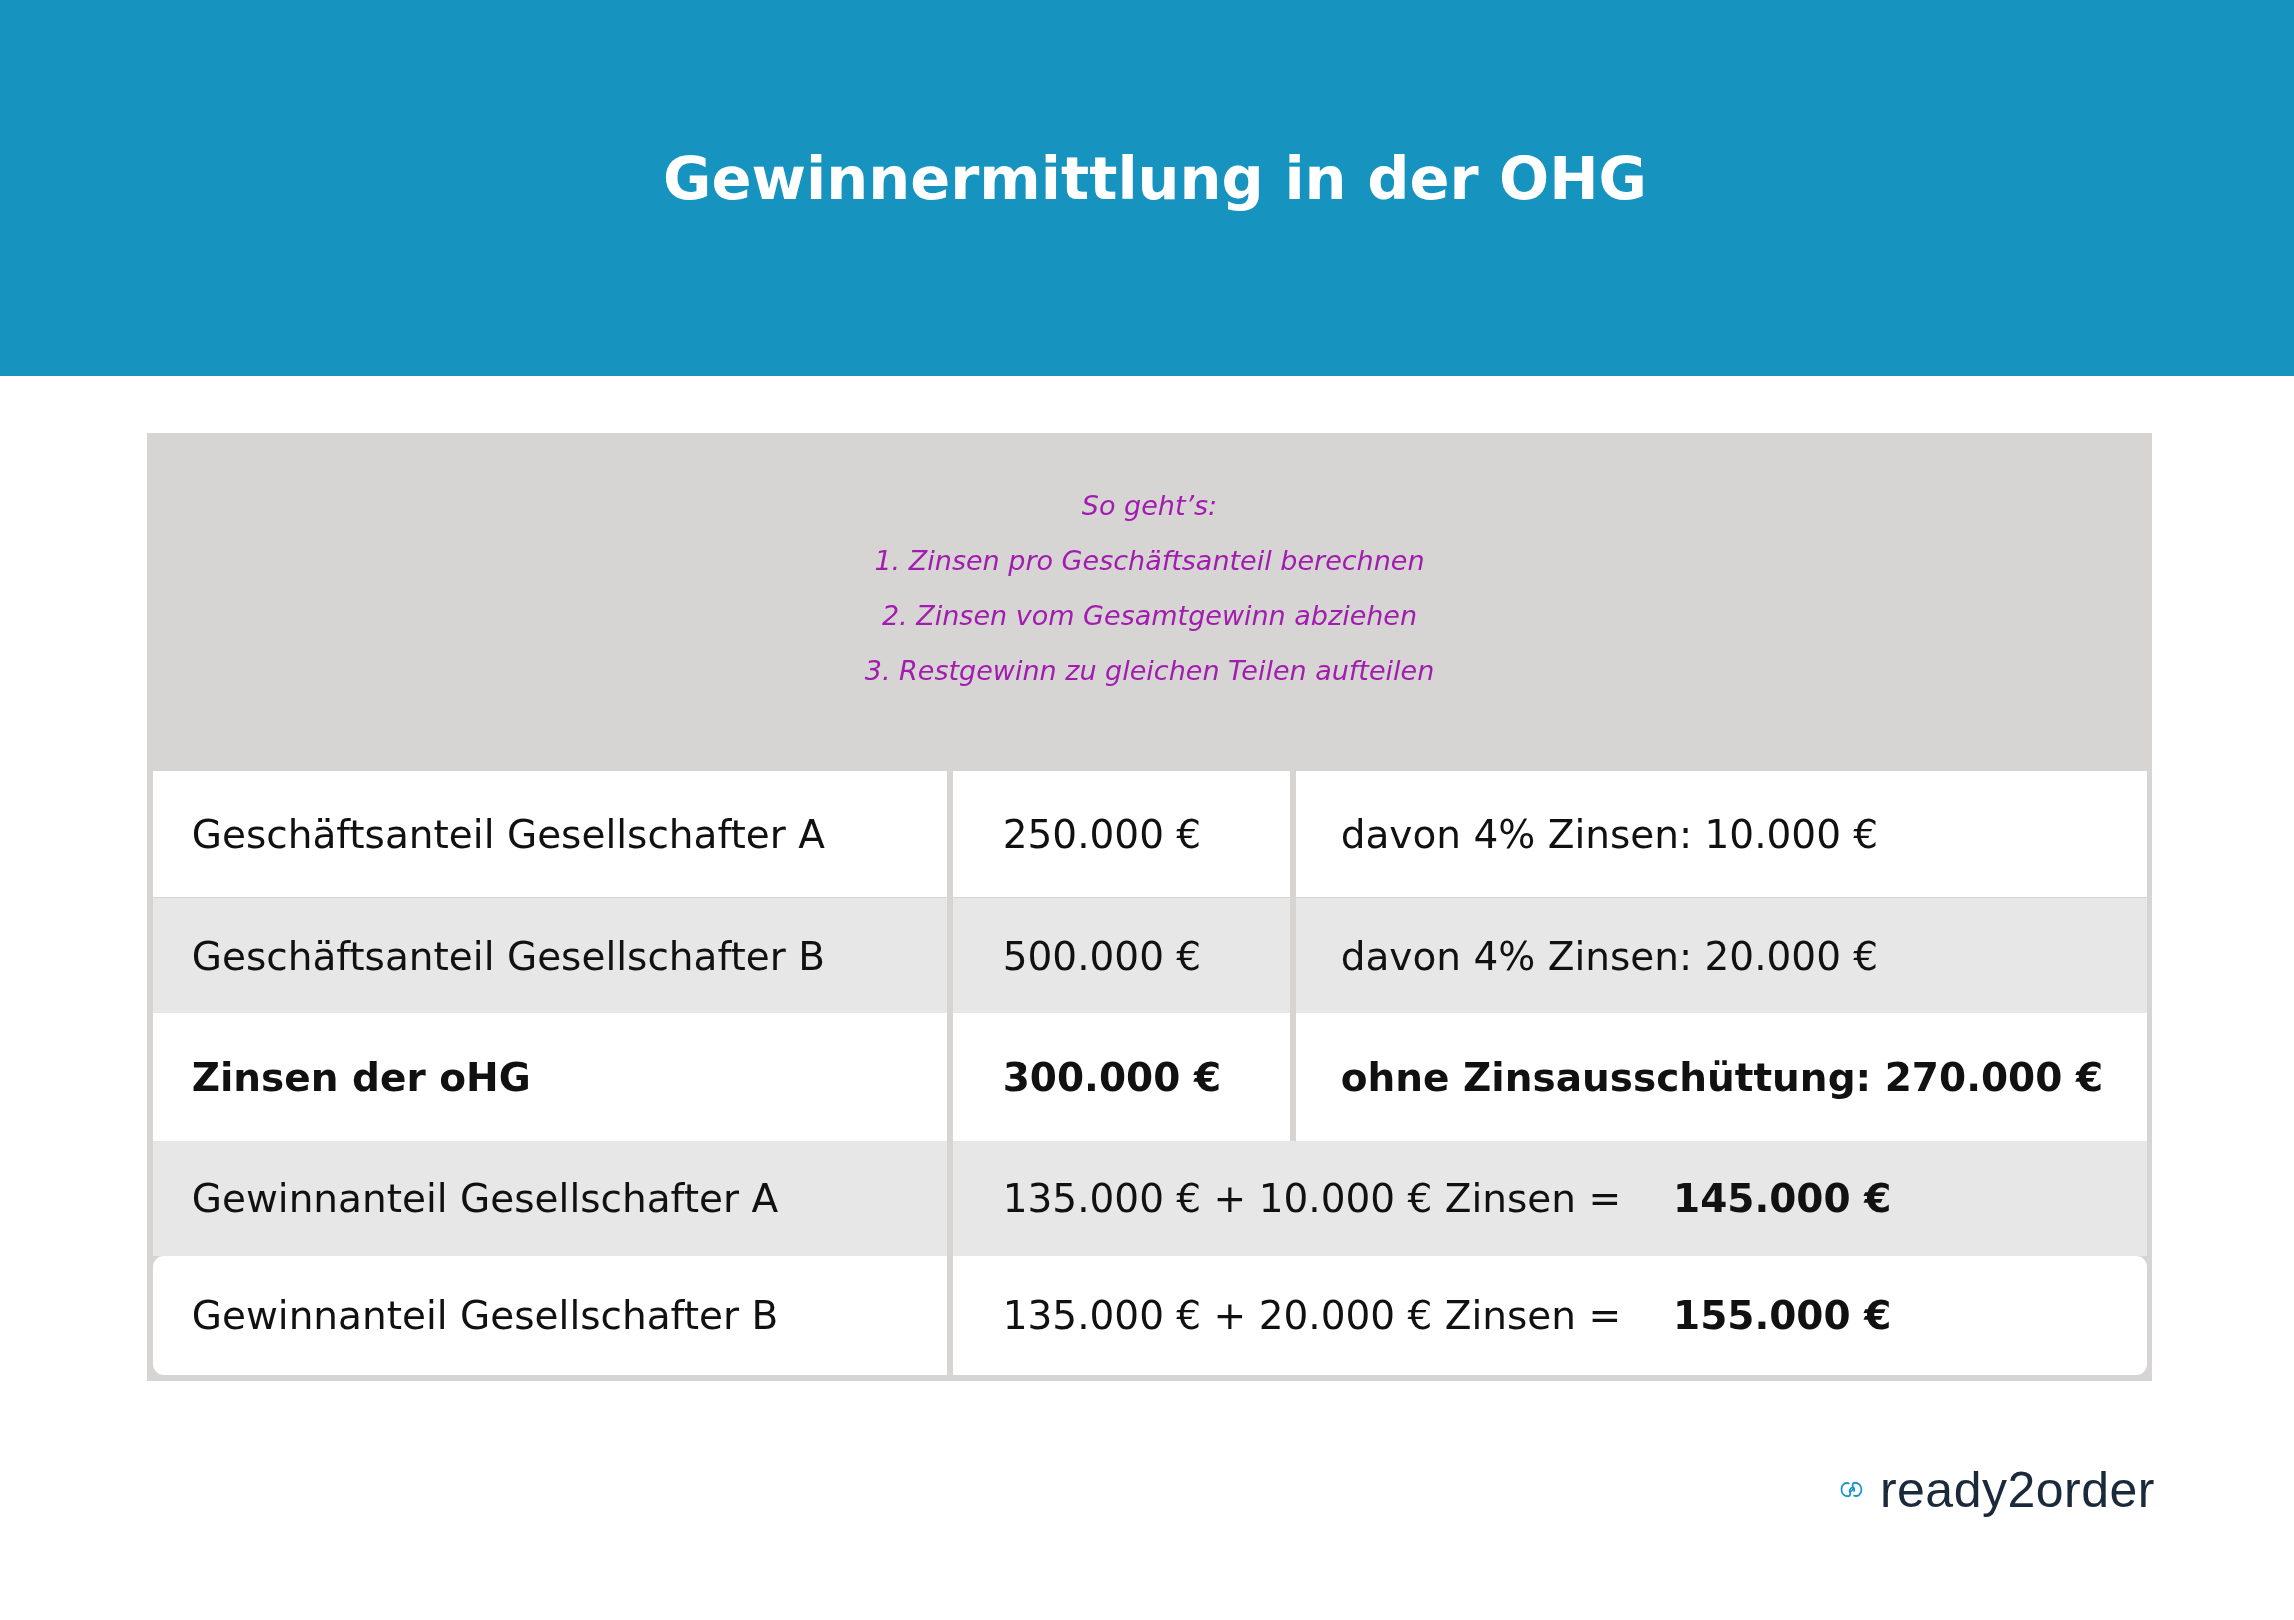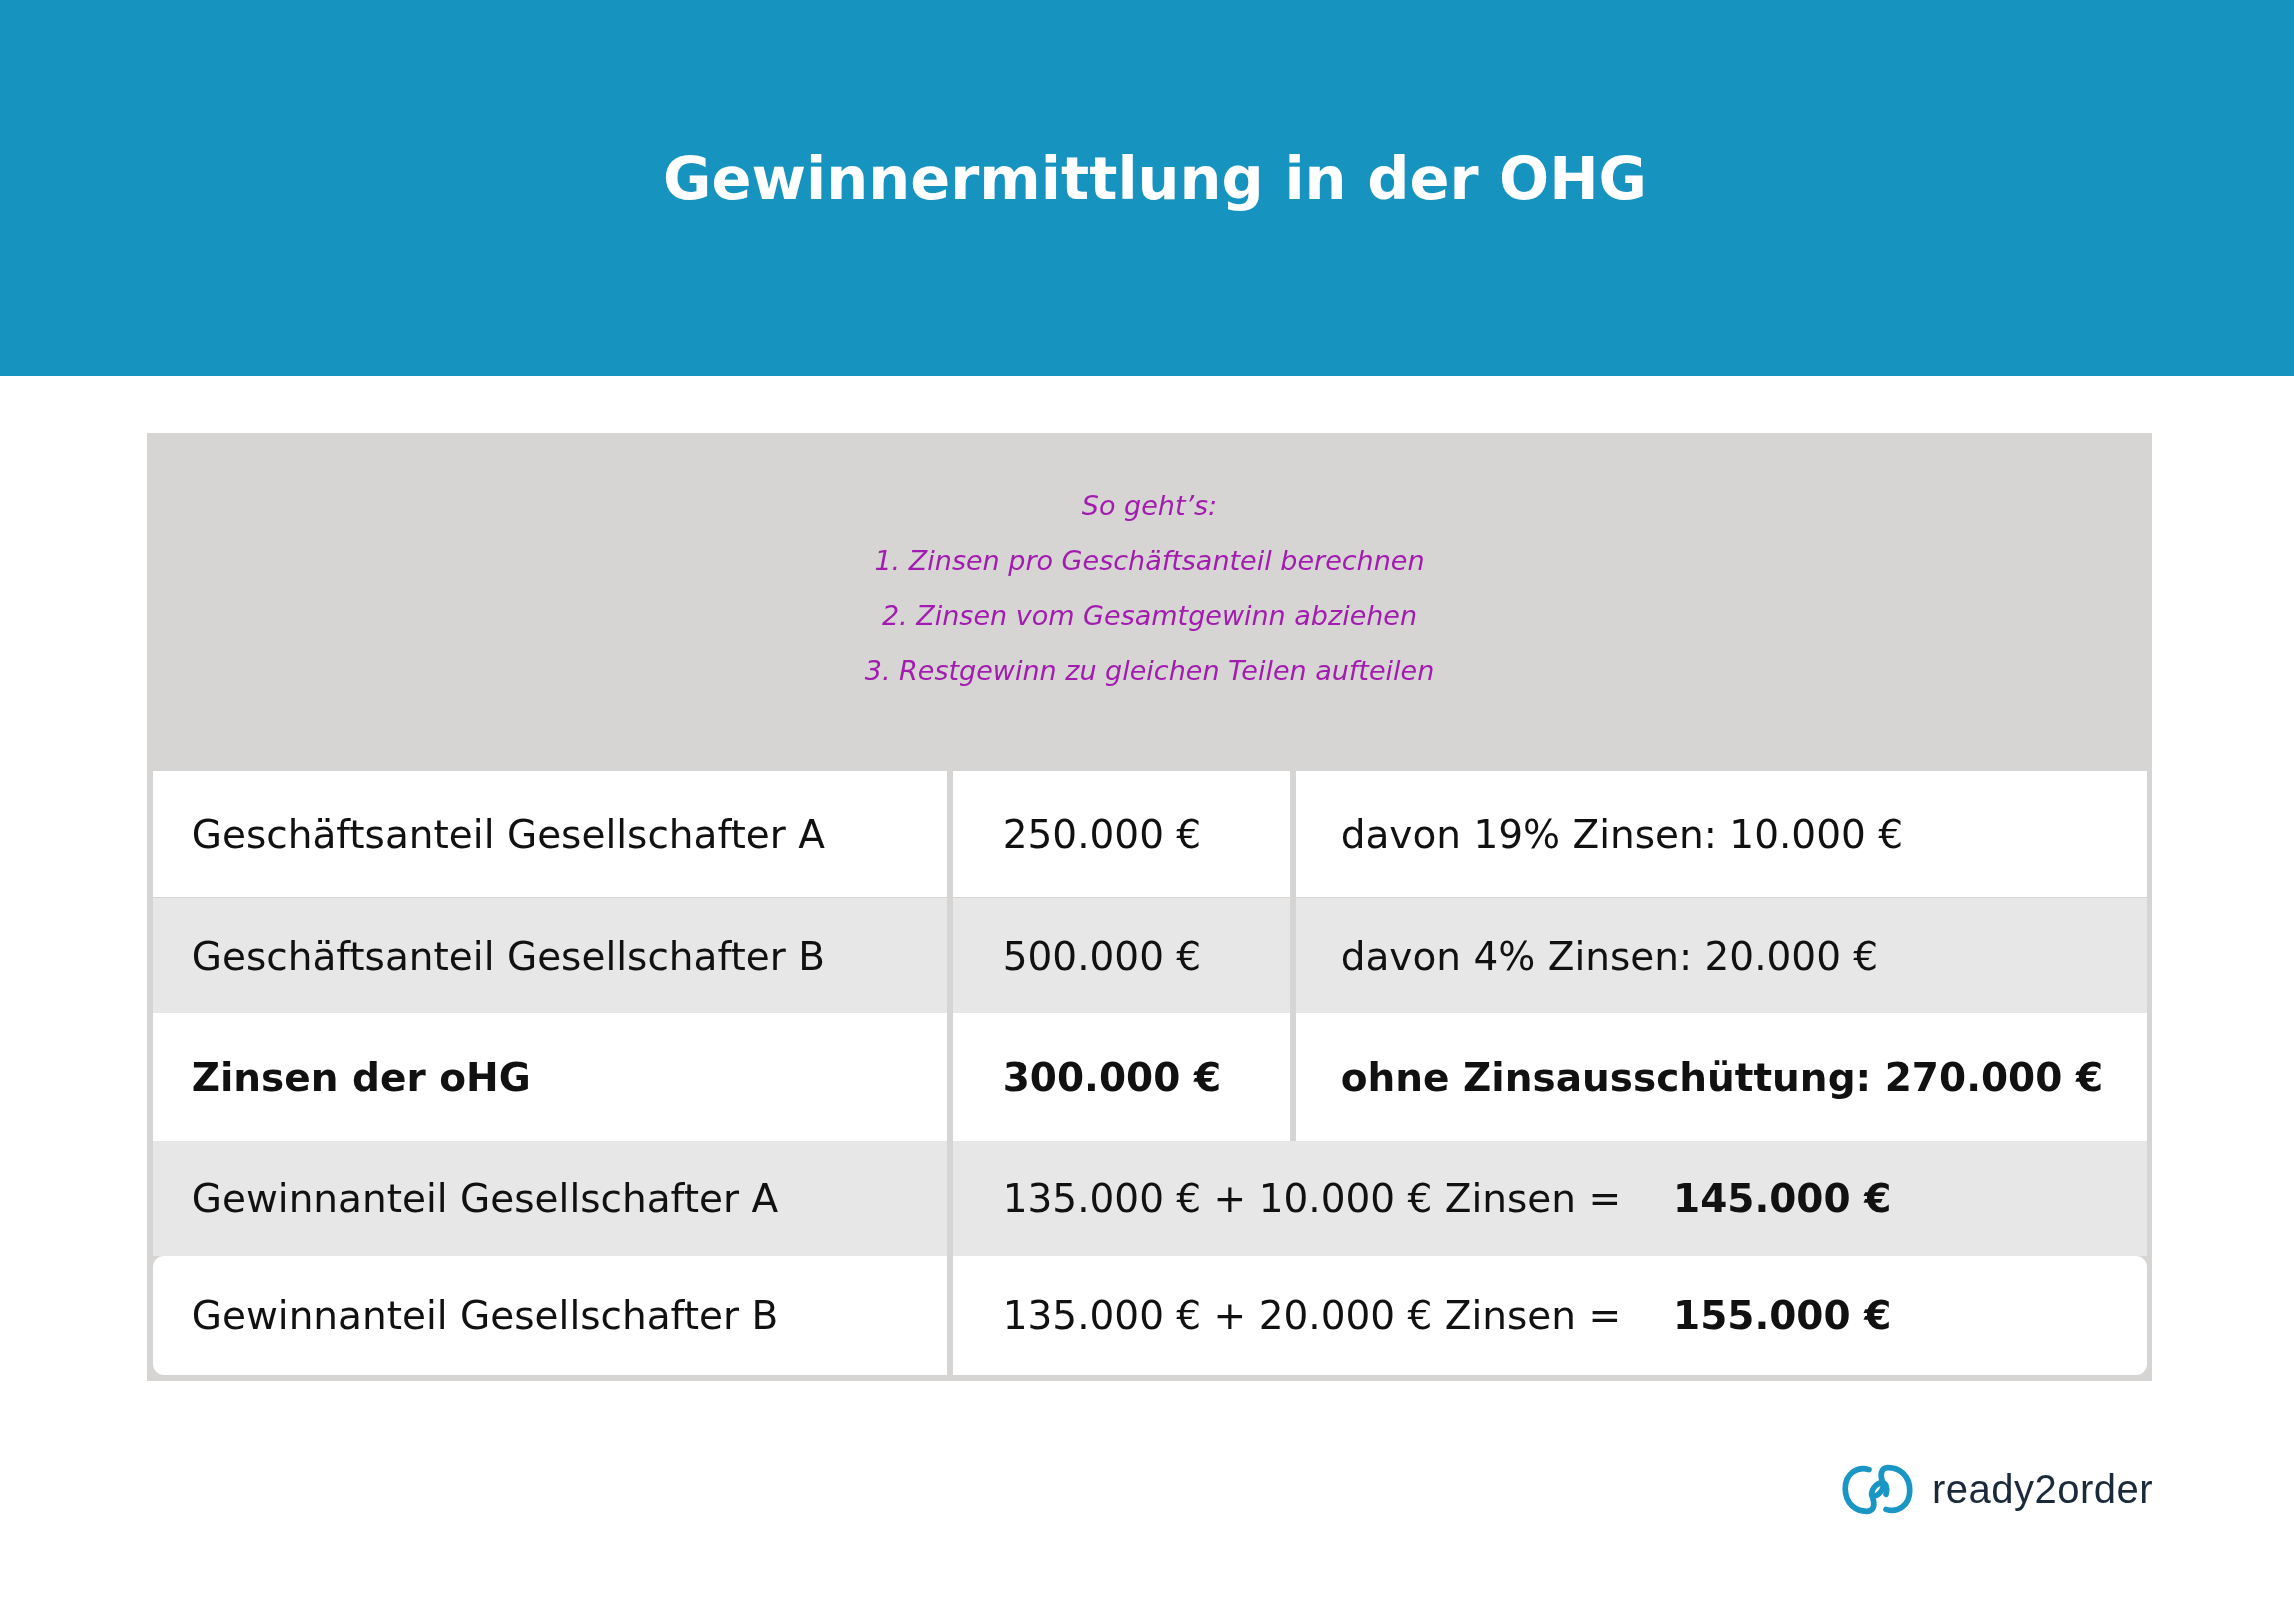--- a/index.html
+++ b/index.html
@@ -14,21 +14,21 @@
   .cell{position:absolute;top:0;height:100%;display:flex;align-items:center;font-size:39px;color:#111;box-sizing:border-box;white-space:nowrap;}
   .c1{left:0;width:794px;padding-left:39px;}
   .c2{left:801px;width:336px;padding-left:49px;}
   .c3{left:1143px;width:851px;padding-left:45px;}
   .c23{left:801px;width:1193px;padding-left:49px;gap:28px;}
   .bold{font-weight:bold;}
   .white{background:#ffffff;}
   .grey{background:#e7e7e7;}
   .vline{position:absolute;top:0;height:100%;width:6.7px;background:#d6d5d3;}
   .logo{position:absolute;left:1840px;top:1461px;width:315px;height:57px;display:flex;align-items:center;}
-  .logo-text{font-size:40px;color:#1b2a3a;margin-left:17px;font-family:"Liberation Sans",sans-serif;letter-spacing:0.5px;}
+  .logo-text{font-size:50px;color:#1b2a3a;margin-left:17px;font-family:"Liberation Sans",sans-serif;letter-spacing:0.5px;}
 </style>
 </head>
 <body>
 
 <div class="banner">
   <div class="title">Gewinnermittlung in der OHG</div>
 </div>
 
 <div class="table">
   <div class="howto">
@@ -38,21 +38,21 @@
       <div class="howto-line">2. Zinsen vom Gesamtgewinn abziehen</div>
       <div class="howto-line">3. Restgewinn zu gleichen Teilen aufteilen</div>
     </div>
   </div>
 
   <div class="row white" style="top:338px;height:126px;">
     <div class="cell c1">Geschäftsanteil Gesellschafter A</div>
     <div class="vline" style="left:794px;"></div>
     <div class="cell c2">250.000 €</div>
     <div class="vline" style="left:1137px;"></div>
-    <div class="cell c3">davon 19% Zinsen: 10.000 €</div>
+    <div class="cell c3">davon 4% Zinsen: 10.000 €</div>
   </div>
 
   <div class="row grey" style="top:465px;height:116px;">
     <div class="cell c1">Geschäftsanteil Gesellschafter B</div>
     <div class="vline" style="left:794px;"></div>
     <div class="cell c2">500.000 €</div>
     <div class="vline" style="left:1137px;"></div>
     <div class="cell c3">davon 4% Zinsen: 20.000 €</div>
   </div>
 

